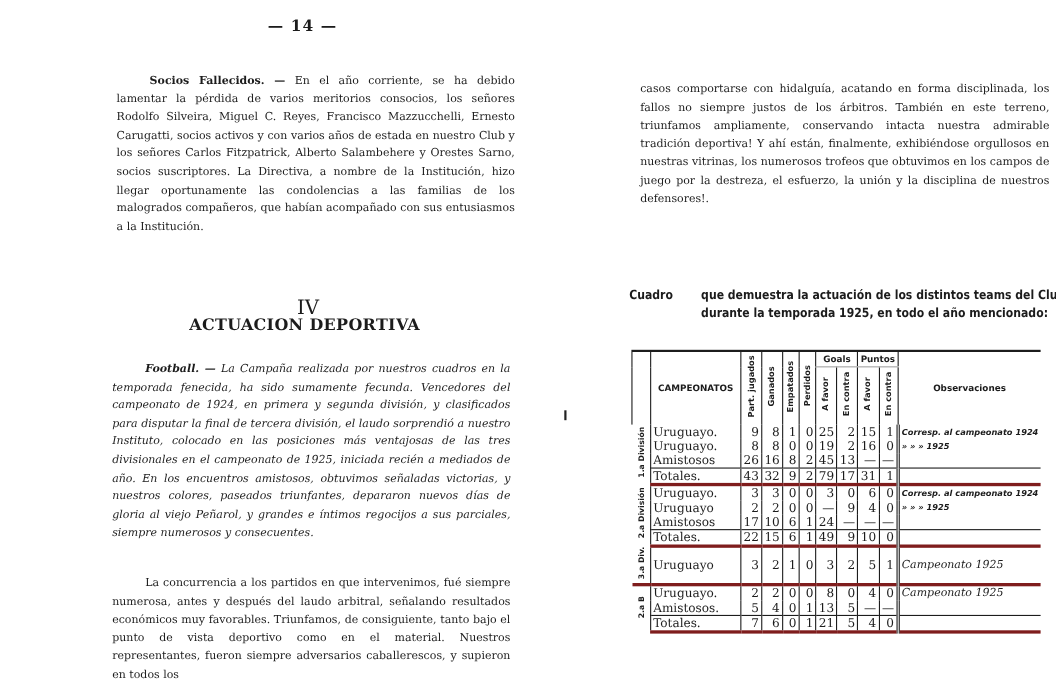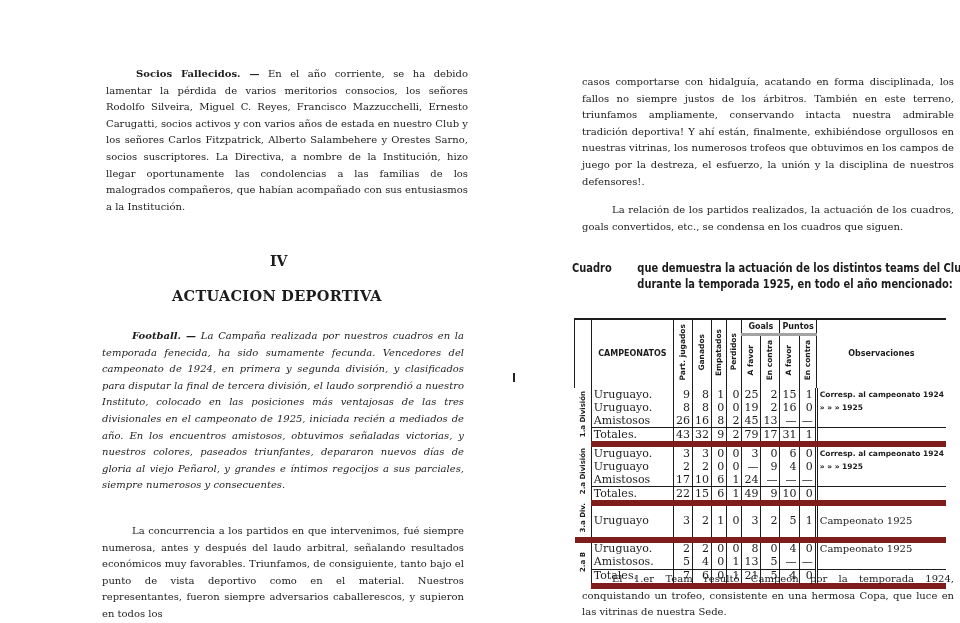--- a/index.html
+++ b/index.html
@@ -20,21 +20,21 @@
   .page-right .page-num { left: 0; width: 200px; left: 125px; }
   .para {
     position: absolute; font-size: 10px; line-height: 16.6px;
     text-align: justify; margin: 16px;
   }
   .para .lead { font-weight: bold; }
   .indent { text-indent: 30px; }
 
   
   #p-socios { left: 90px; top: 50px; width: 362px; }
-  #sec-num { position: absolute; left: 270px; top: 253px; font-weight: bold; font-size: 14px; }
+  #sec-num { position: absolute; left: 270px; top: 269px; font-weight: normal; font-size: 18px; }
   #sec-title { position: absolute; left: 172px; top: 287px; font-weight: bold; font-size: 14.5px; letter-spacing: 0.3px; }
   #p-football { left: 86px; top: 312px; width: 362px; font-style: italic; }
   #p-concurrencia { left: 86px; top: 507px; width: 362px; }
 
   
   #p-casos { left: 86px; top: 58px; width: 372px; }
   #p-relacion { left: 86px; top: 186px; width: 372px; }
   #table-caption {
     position: absolute; left: 92px; top: 260px; width: 370px;
     font-family: "DejaVu Sans", "Liberation Sans", sans-serif;
@@ -59,63 +59,63 @@
   }
   table.stats th {
     font-family: "DejaVu Sans", "Liberation Sans", sans-serif;
     font-weight: bold; font-size: 8px; border-left: 1px solid #1c1c1c;
   }
   table.stats th.vert { height: 64px; width: 16px; padding: 0; }
   .vert-text {
     display: inline-block; writing-mode: vertical-rl; transform: rotate(180deg);
     white-space: nowrap; font-size: 7.5px;
   }
-  th.group { height: 12px; border-bottom: 3px solid #a3a3a3; font-size: 7.5px; }
+  th.group { height: 12px; border-bottom: 1px solid #a3a3a3; font-size: 7.5px; }
   th.camp { width: 84px; font-size: 8px; border-left: 1px solid #1c1c1c; text-align: center; }
   th.div-col { width: 12px; border-left: none; }
   th.obs { width: 112px; font-size: 10px; border-left: 3px double #1c1c1c; }
   td.div-label {
     width: 12px; padding: 0; text-align: center; border-right: 1px solid #1c1c1c;
     font-family: "DejaVu Sans", "Liberation Sans", sans-serif; font-weight: bold; font-size: 7px;
   }
   td.div-label span { display: inline-block; writing-mode: vertical-rl; transform: rotate(180deg); white-space: nowrap; }
   td.name { font-size: 11px; padding-left: 3px; border-right: 1px dotted #777; }
   td.num { text-align: right; border-left: 1px solid #1c1c1c; font-size: 11px; }
   td.obs-cell {
     border-left: 3px double #1c1c1c; font-size: 7.5px;
     font-family: "DejaVu Sans", "Liberation Sans", sans-serif; font-weight: bold;
-    padding-left: 4px; white-space: nowrap;
+    padding-left: 4px; white-space: nowrap; font-style: italic;
   }
   td.obs-cell.serif { font-family: "DejaVu Serif", "Liberation Serif", serif; font-weight: normal; font-size: 10px; }
   tr.totals td { border-top: 1px solid #1c1c1c; }
-  tr.group-end td { border-bottom: 6px solid #7f1d1d; }
+  tr.group-end td { border-bottom: 3px solid #7f1d1d; }
   tr.totals td.obs-cell { border-top: 1px solid #1c1c1c; }
   .gutter-mark { position: absolute; left: 513px; top: 373px; width: 2px; height: 9px; background: #222; }
 </style>
 </head>
 <body>
 
 <div class="page page-left">
+  <div class="page-num">— 14 —</div>
 
   <p class="para indent" id="p-socios"><span class="lead">Socios Fallecidos. —</span><span> En el año corriente, se ha debido lamentar la pérdida de varios meritorios consocios, los señores Rodolfo Silveira, Miguel C. Reyes, Francisco Mazzucchelli, Ernesto Carugatti, socios activos y con varios años de estada en nuestro Club y los señores Carlos Fitzpatrick, Alberto Salambehere y Orestes Sarno, socios suscriptores. La Directiva, a nombre de la Institución, hizo llegar oportunamente las condolencias a las familias de los malogrados compañeros, que habían acompañado con sus entusiasmos a la Institución.</span></p>
 
   <div id="sec-num">IV</div>
   <div id="sec-title">ACTUACION DEPORTIVA</div>
 
   <p class="para indent" id="p-football"><span class="lead">Football. —</span><span> La Campaña realizada por nuestros cuadros en la temporada fenecida, ha sido sumamente fecunda. Vencedores del campeonato de 1924, en primera y segunda división, y clasificados para disputar la final de tercera división, el laudo sorprendió a nuestro Instituto, colocado en las posiciones más ventajosas de las tres divisionales en el campeonato de 1925, iniciada recién a mediados de año. En los encuentros amistosos, obtuvimos señaladas victorias, y nuestros colores, paseados triunfantes, depararon nuevos días de gloria al viejo Peñarol, y grandes e íntimos regocijos a sus parciales, siempre numerosos y consecuentes.</span></p>
 
   <p class="para indent" id="p-concurrencia">La concurrencia a los partidos en que intervenimos, fué siempre numerosa, antes y después del laudo arbitral, señalando resultados económicos muy favorables. Triunfamos, de consiguiente, tanto bajo el punto de vista deportivo como en el material. Nuestros representantes, fueron siempre adversarios caballerescos, y supieron en todos los</p>
 </div>
 
 <div class="gutter-mark"></div>
 
 <div class="page page-right">
 
   <p class="para" id="p-casos">casos comportarse con hidalguía, acatando en forma disciplinada, los fallos no siempre justos de los árbitros. También en este terreno, triunfamos ampliamente, conservando intacta nuestra admirable tradición deportiva! Y ahí están, finalmente, exhibiéndose orgullosos en nuestras vitrinas, los numerosos trofeos que obtuvimos en los campos de juego por la destreza, el esfuerzo, la unión y la disciplina de nuestros defensores!.</p>
-  <p class="para indent" id="p-relacion">La relación de los partidos realizados, la actuación de los cuadros, goals convertidos, etc., se condensa en los cuadros que siguen.</p>
 
   <div id="table-caption">
     <span class="cap-lead">Cuadro</span>
     <div class="cap-body">que demuestra la actuación de los distintos teams del Club durante la temporada 1925, en todo el año mencionado:</div>
   </div>
 
   <div class="stats-wrap">
     <table class="stats">
       <thead>
         <tr>
@@ -282,14 +282,13 @@
             <td class="num">21</td>
             <td class="num">5</td>
             <td class="num">4</td>
             <td class="num">0</td>
             <td class="obs-cell"></td>
           </tr>
         </tbody>
     </table>
   </div>
 
-  <p class="para indent" id="p-campeon">El 1.er Team resultó Campeón por la temporada 1924, conquistando un trofeo, consistente en una hermosa Copa, que luce en las vitrinas de nuestra Sede.</p>
 </div>
 
 </body></html>

